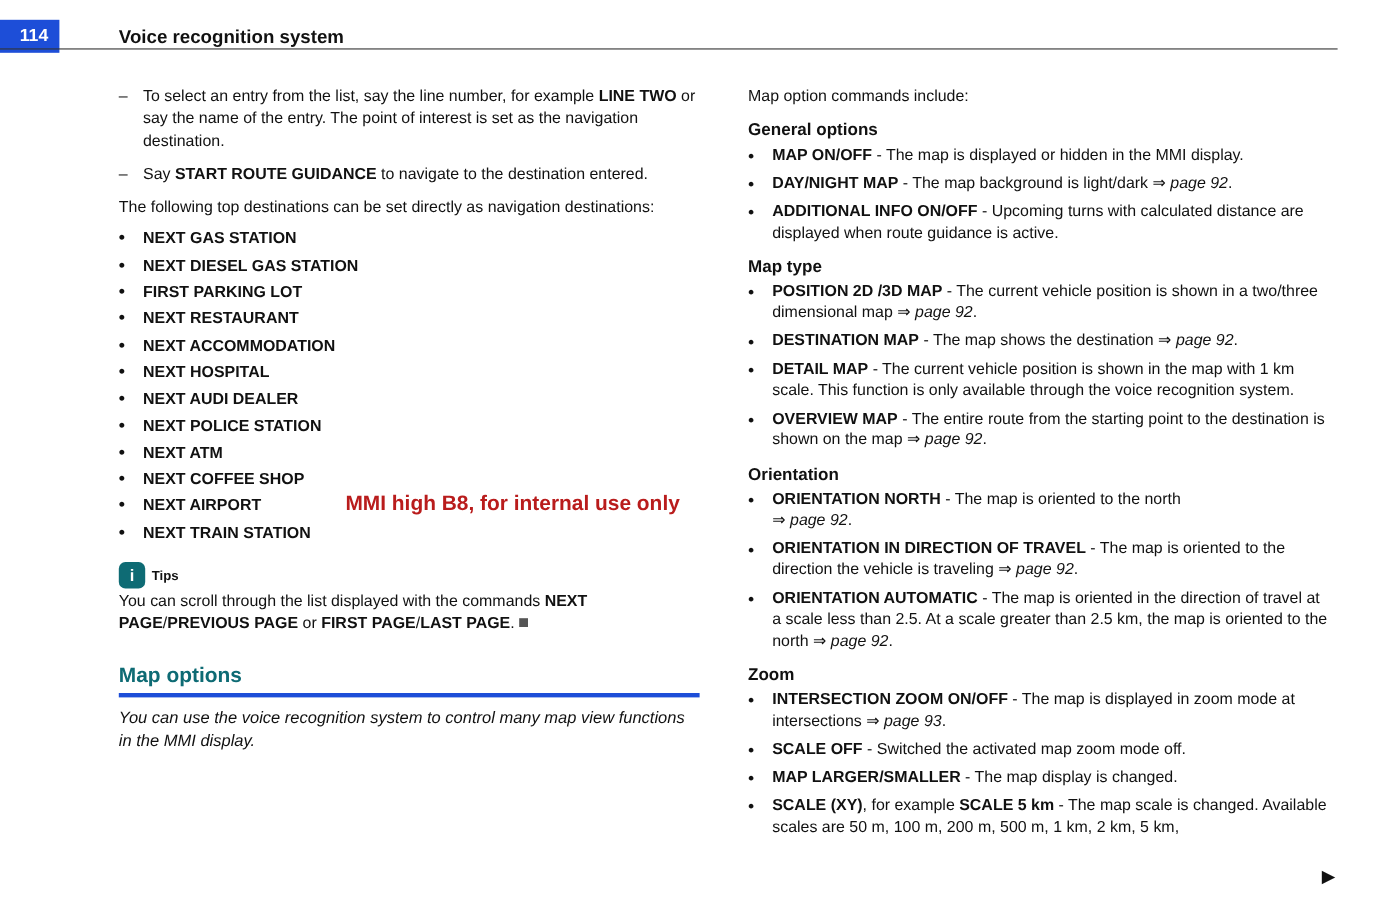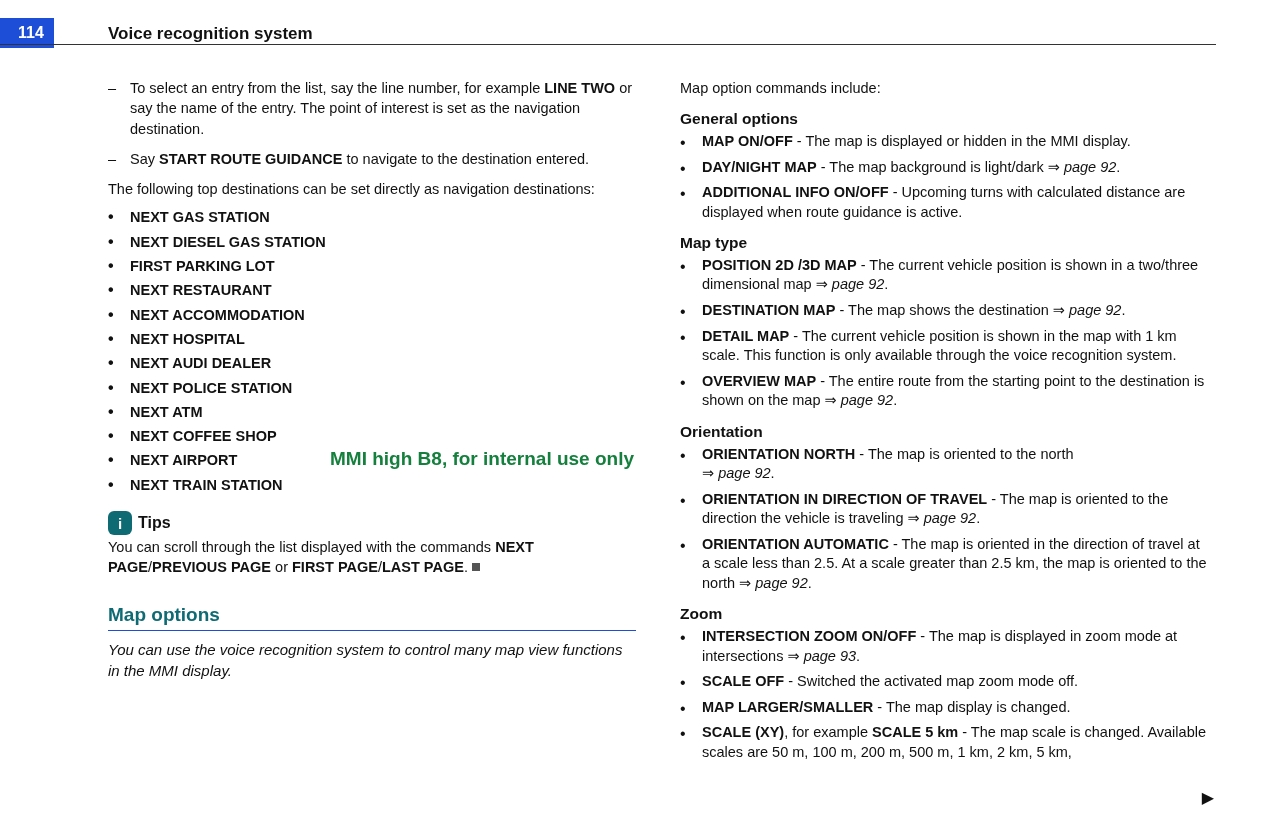--- a/index.html
+++ b/index.html
@@ -85,56 +85,56 @@
     color: #fff;
     border-radius: 6px;
     width: 24px;
     height: 24px;
     display: flex;
     align-items: center;
     justify-content: center;
     font-weight: 700;
     font-size: 15px;
   }
-  .tips-label { font-weight: 700; font-size: 16px; }
+  .tips-label { font-weight: 700; font-size: 12px; }
   .end-square {
     display: inline-block;
     width: 8px;
     height: 8px;
     background: #555;
     margin-left: 4px;
     vertical-align: 1px;
   }
   .section-heading {
     color: #0e6b74;
     font-weight: 700;
     font-size: 19px;
     margin-top: 24px;
-    border-bottom: 1px solid #1d4ed8;
+    border-bottom: 4px solid #1d4ed8;
     padding-bottom: 2px;
     margin-bottom: 8px;
   }
   .italic-intro {
     font-style: italic;
     font-size: 15px;
     margin-bottom: 12px;
   }
   .sub-heading {
     font-weight: 700;
     font-size: 15.5px;
     margin-top: 10px;
     margin-bottom: 2px;
   }
   .ref-arrow { font-family: Arial, sans-serif; }
   .ref-page { font-style: italic; }
   .watermark {
     position: absolute;
-    left: 330px;
+    left: 314px;
     top: 446px;
-    color: #15803d;
+    color: #b91c1c;
     font-weight: 700;
     font-size: 19px;
     white-space: nowrap;
     z-index: 5;
     font-family: Arial, sans-serif;
   }
   .cont-arrow {
     position: absolute;
     right: 52px;
     bottom: 12px;

